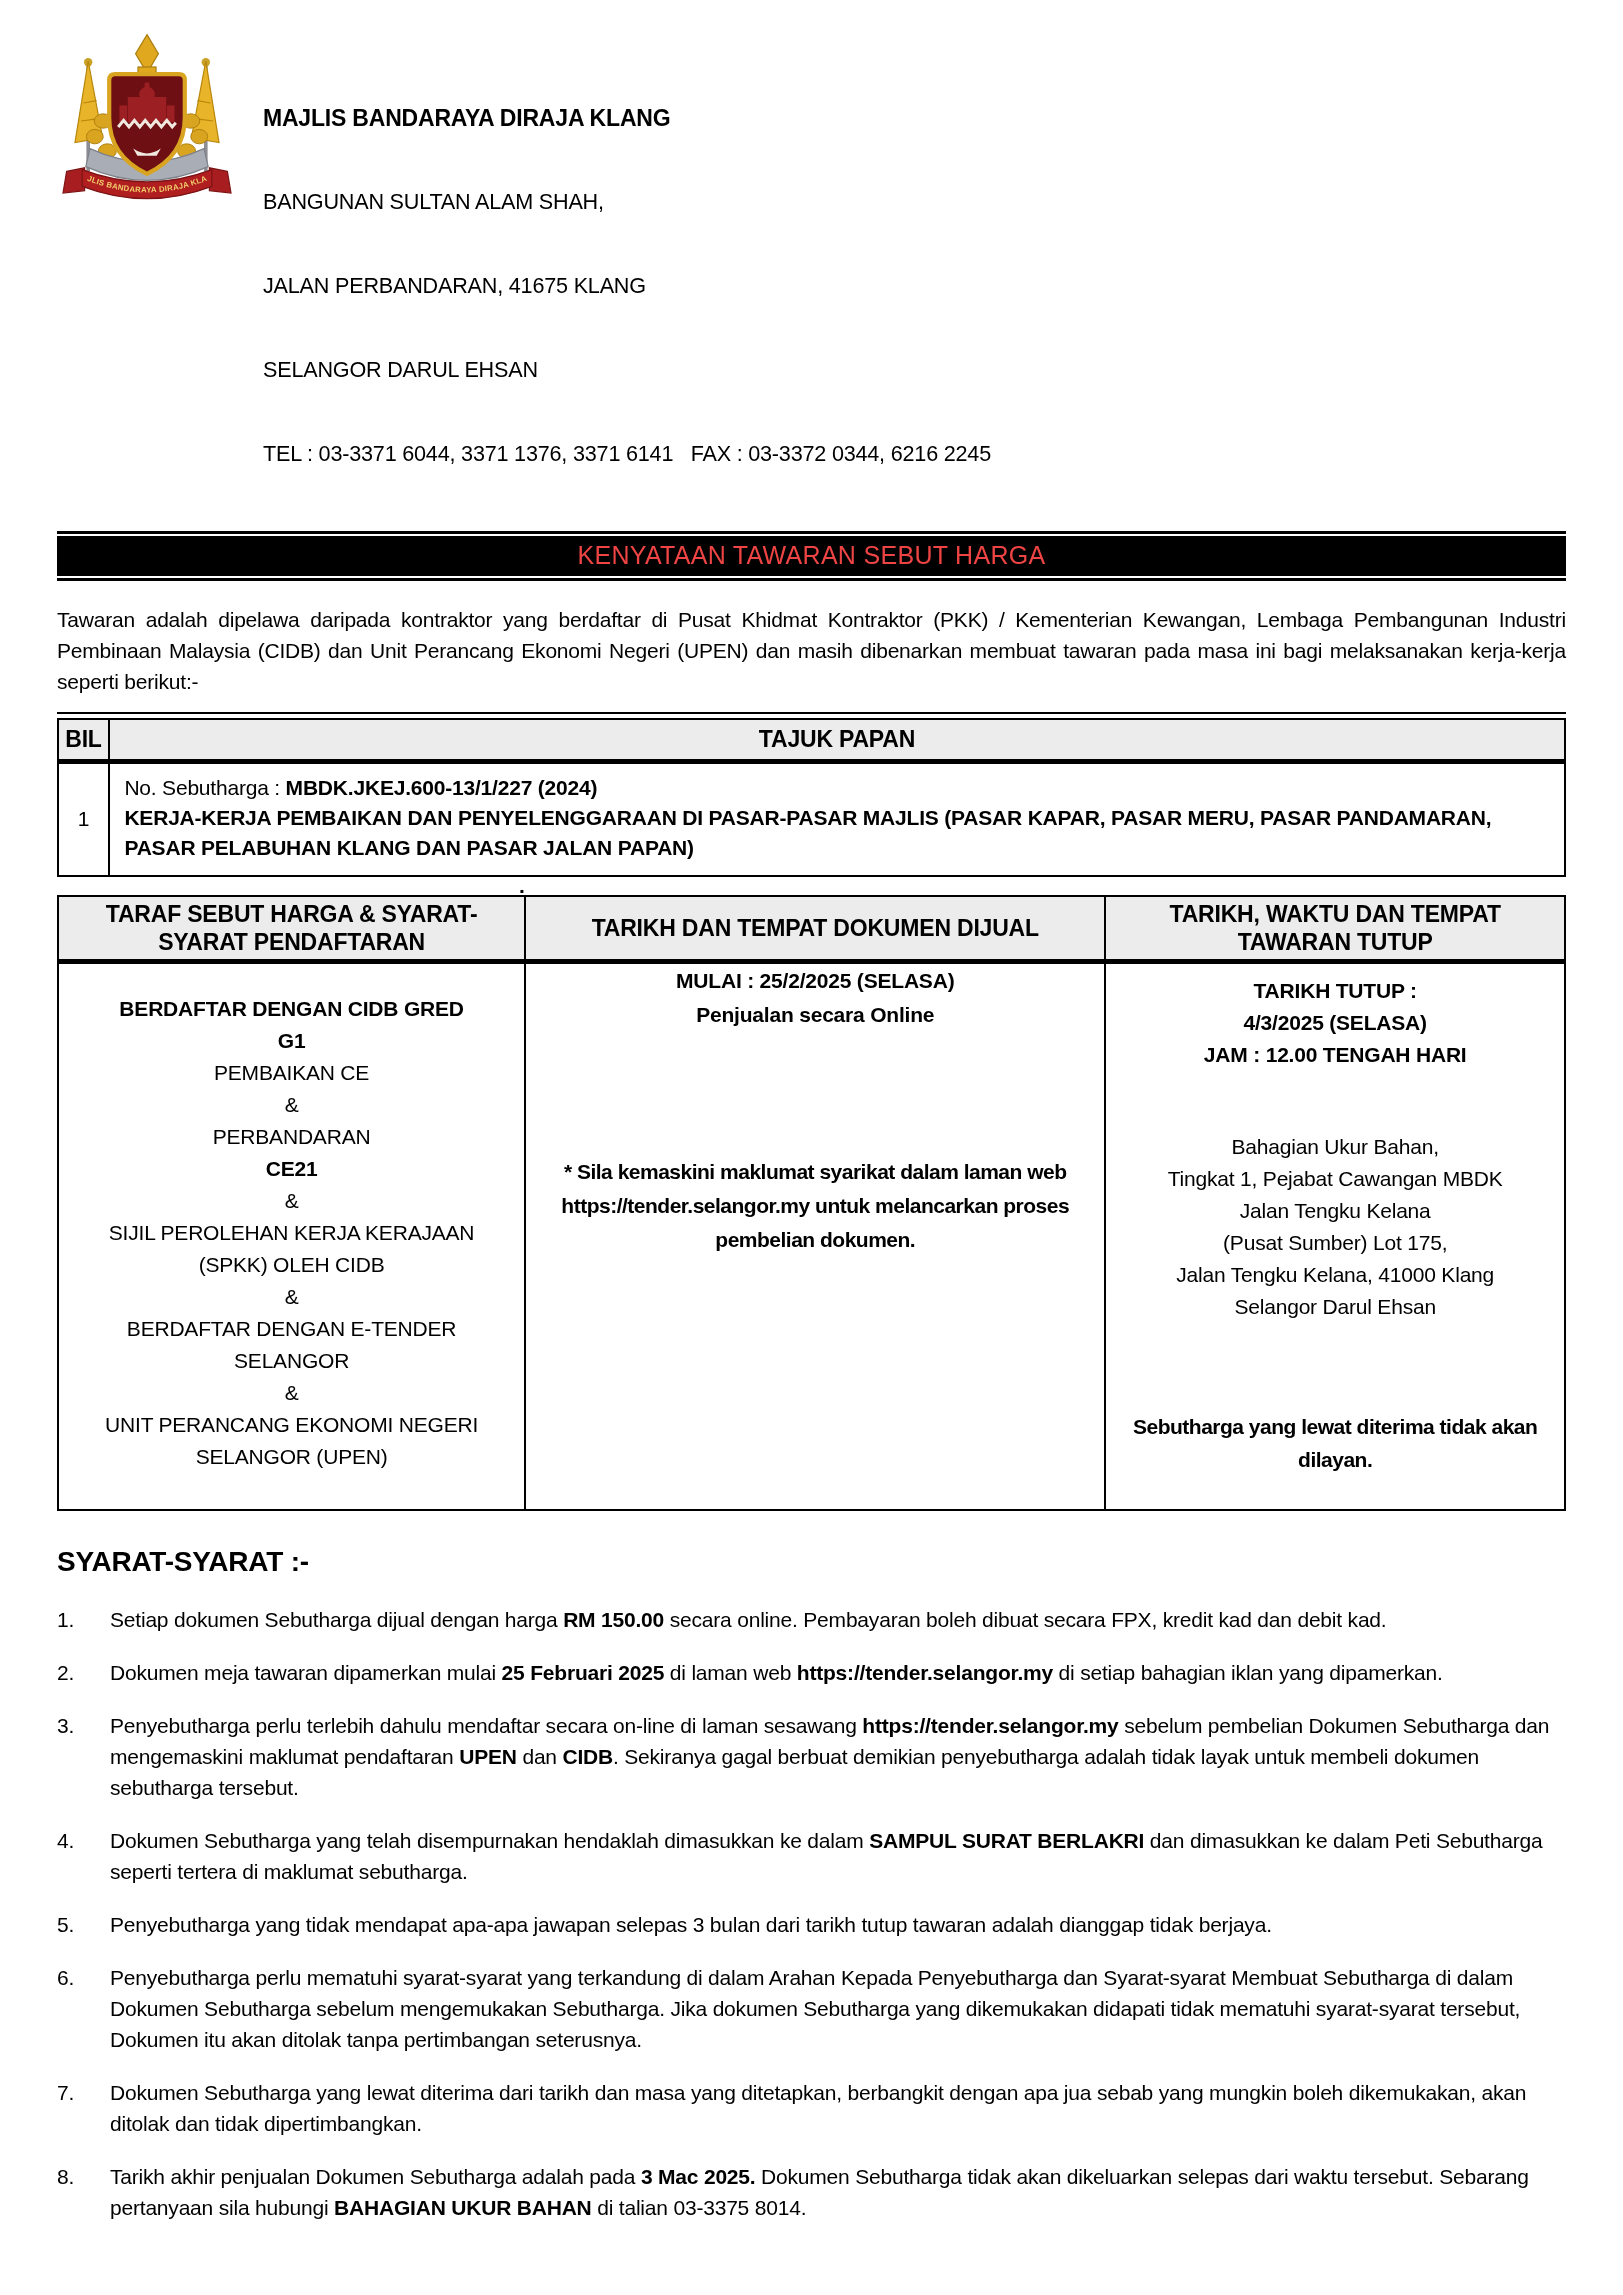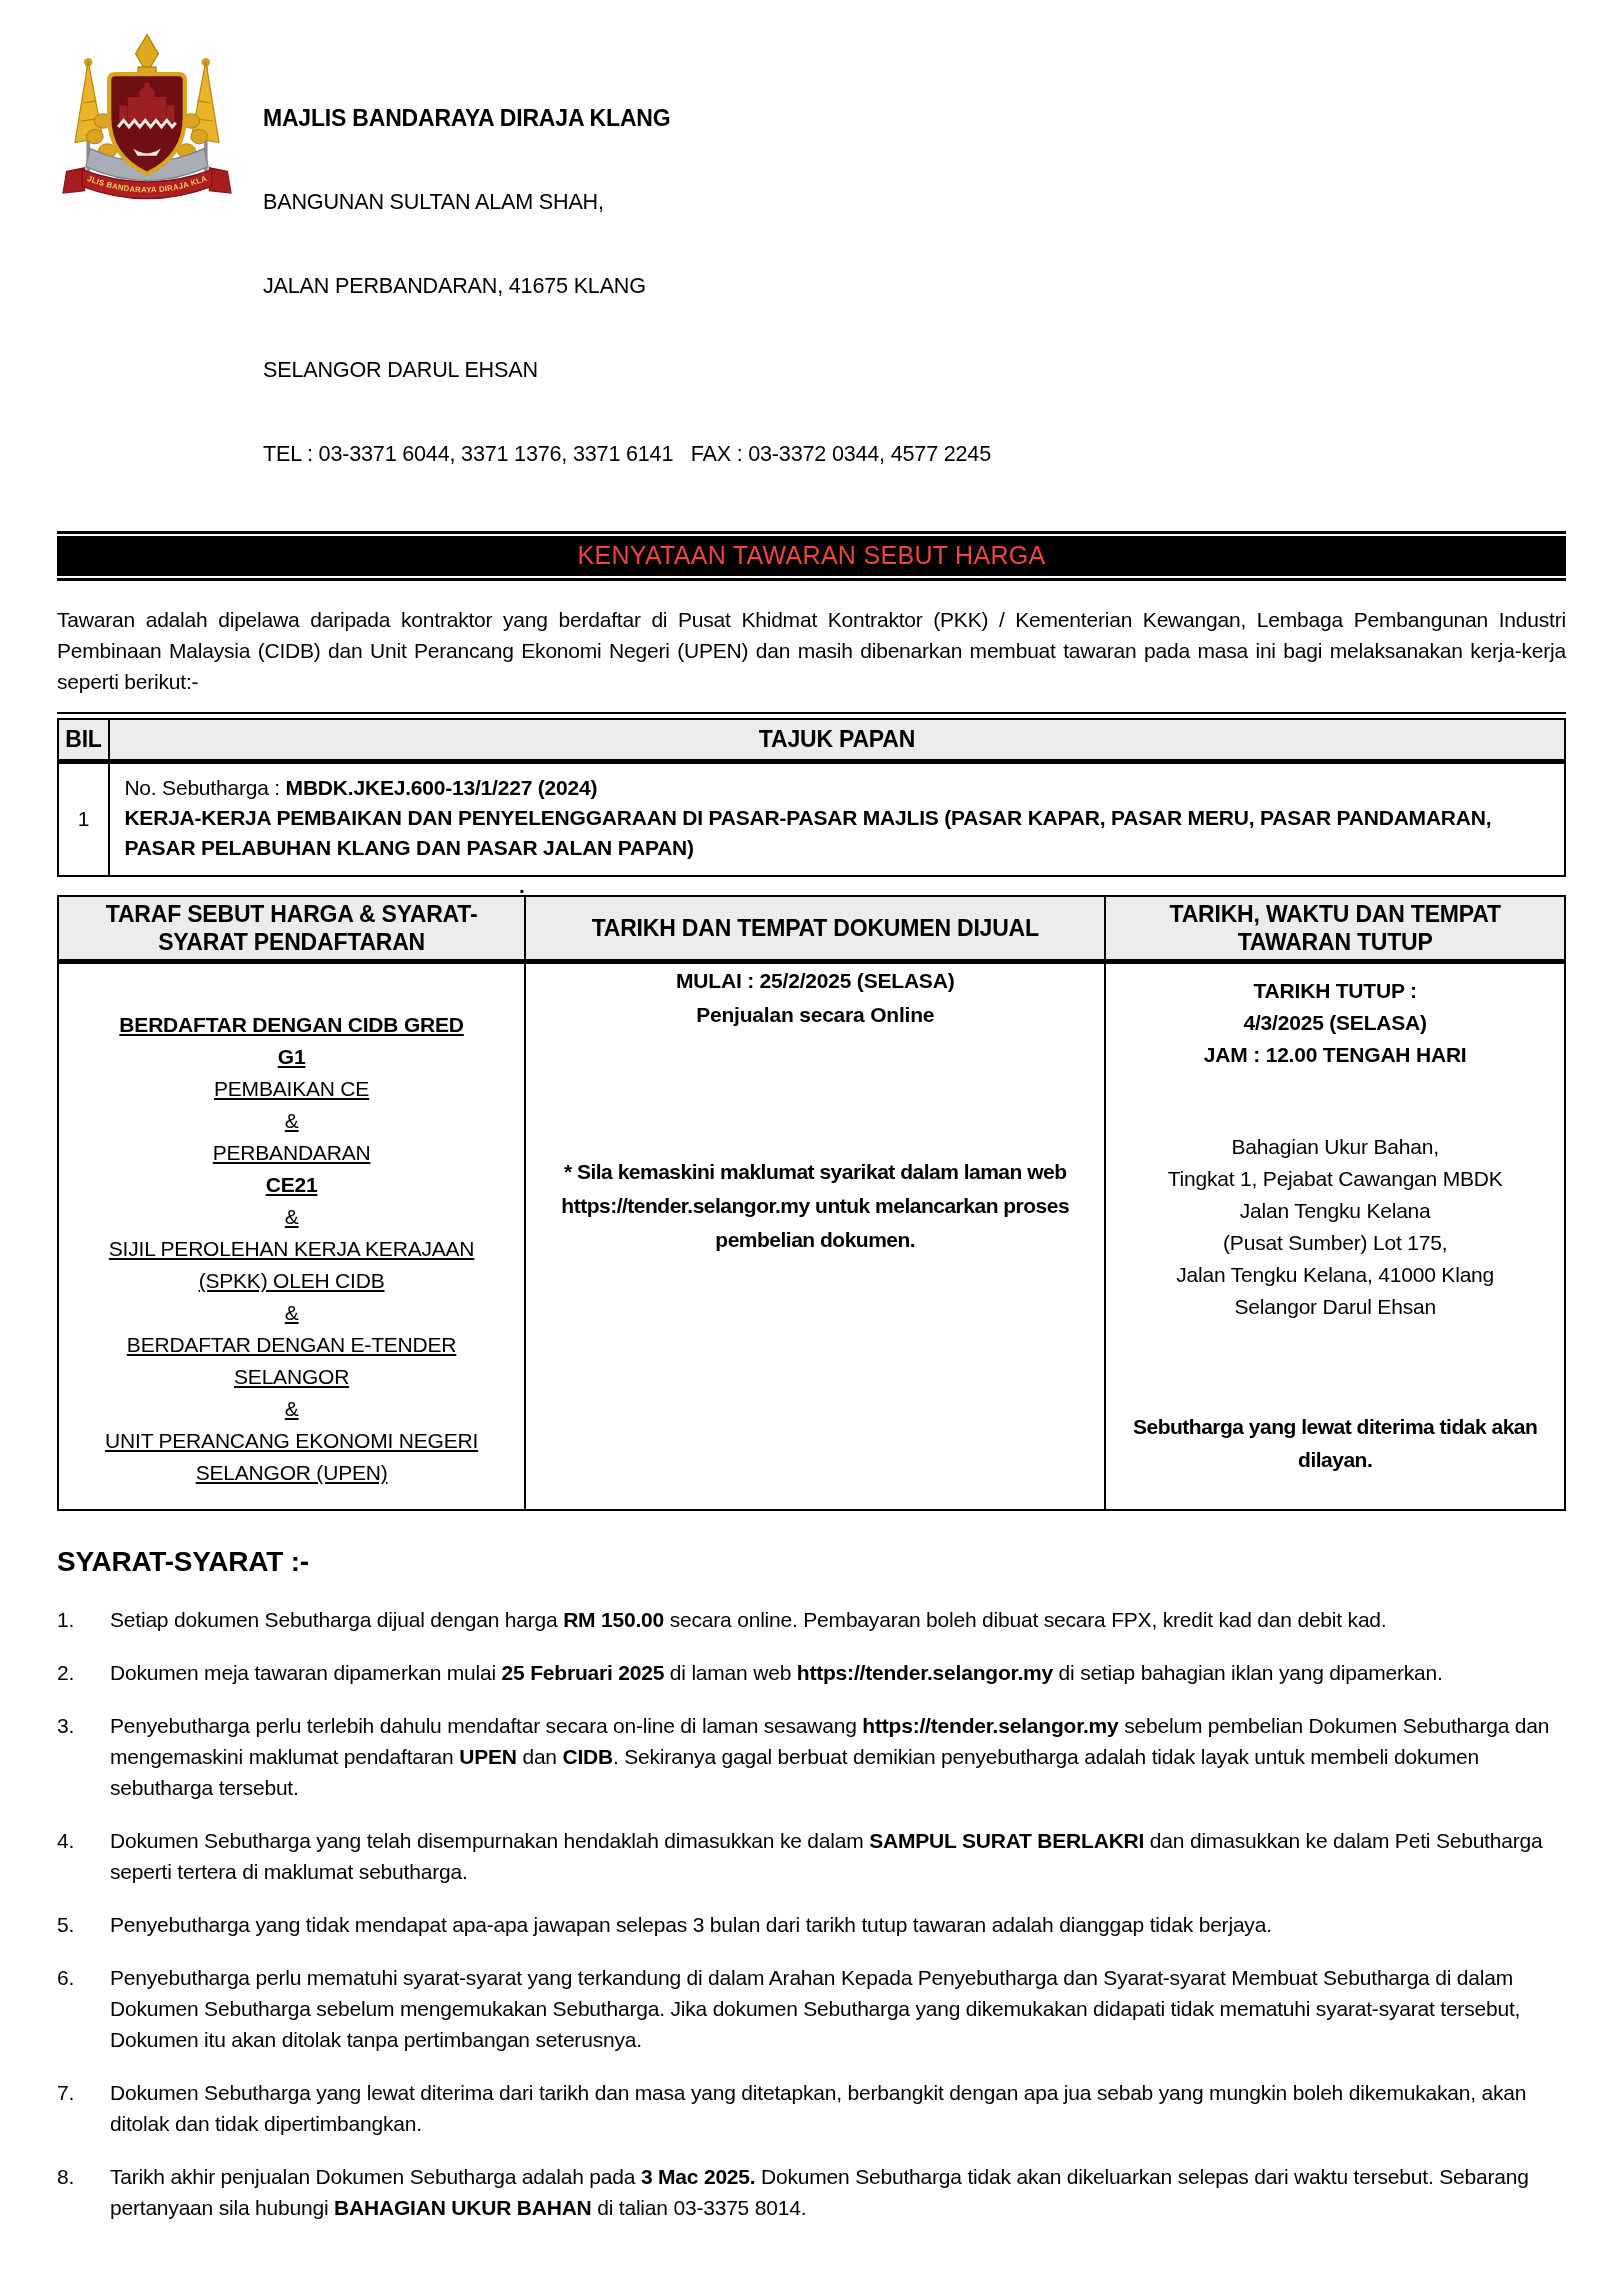--- a/index.html
+++ b/index.html
@@ -46,21 +46,21 @@
   .jobs-table td.bil-cell { text-align:center; padding:0; }
   .jobs-table td.title-cell { padding:9.6px 14.4px 12px 14.4px; }
   .jobs-ref  { line-height:30px; }
   .jobs-title { font-weight:bold; line-height:30px; }
 
   .tiny-dot { height:18px; padding-left:462px; font-weight:bold; line-height:18px; }
 
   .info-table th { height:62px; line-height:28px; padding:0 17px; border-bottom-width:5.4px; }
   .info-table td { vertical-align:top; text-align:center; height:545px; padding:0 14.4px; }
   .cline { line-height:32px; }
-  .col1-wrap { padding-top:45px;text-decoration:underline; }
+  .col1-wrap { padding-top:29px; }
   .col2-top { font-weight:bold; line-height:34px; }
   .col2-note { font-weight:bold; margin:123px auto 0 auto; max-width:545px; line-height:34px; letter-spacing:-0.5px; }
   .col3-close { padding-top:10.8px; font-weight:bold; }
   .col3-addr { margin-top:60px; }
   .col3-late { margin-top:87px; font-weight:bold; line-height:33px; margin-left:auto; margin-right:auto; max-width:437px; letter-spacing:-0.5px; }
 
   
   .syarat-heading { margin:35px 0 26px 0; font-weight:bold; font-size:28px; }
   .syarat-list { list-style:none; margin:0; padding:0; }
   .syarat-item { display:grid; grid-template-columns:53px 1fr; margin-bottom:22px; line-height:31px; }
@@ -127,21 +127,21 @@
         <text font-size="13" font-weight="bold" fill="#f3cf6b" letter-spacing="0.5">
           <textPath href="#ribbonPath" startOffset="50%" text-anchor="middle">MAJLIS BANDARAYA DIRAJA KLANG</textPath>
         </text>
       </g>
     </svg>
     <div class="lh-text">
       <div class="lh-org">MAJLIS BANDARAYA DIRAJA KLANG</div>
       <div>BANGUNAN SULTAN ALAM SHAH,</div>
       <div>JALAN PERBANDARAN, 41675 KLANG</div>
       <div>SELANGOR DARUL EHSAN</div>
-      <div>TEL : 03-3371 6044, 3371 1376, 3371 6141   FAX : 03-3372 0344, 4577 2245</div>
+      <div>TEL : 03-3371 6044, 3371 1376, 3371 6141   FAX : 03-3372 0344, 6216 2245</div>
     </div>
   </header>
 
   <div class="banner-top-rule"></div>
   <div class="banner">
     <span>KENYATAAN TAWARAN SEBUT HARGA</span>
   </div>
   <div class="banner-bottom-rule"></div>
 
   <p class="intro">Tawaran adalah dipelawa daripada kontraktor yang berdaftar di Pusat Khidmat Kontraktor (PKK) / Kementerian Kewangan, Lembaga Pembangunan Industri Pembinaan Malaysia (CIDB) dan Unit Perancang Ekonomi Negeri (UPEN) dan masih dibenarkan membuat tawaran pada masa ini bagi melaksanakan kerja-kerja seperti berikut:-</p>

